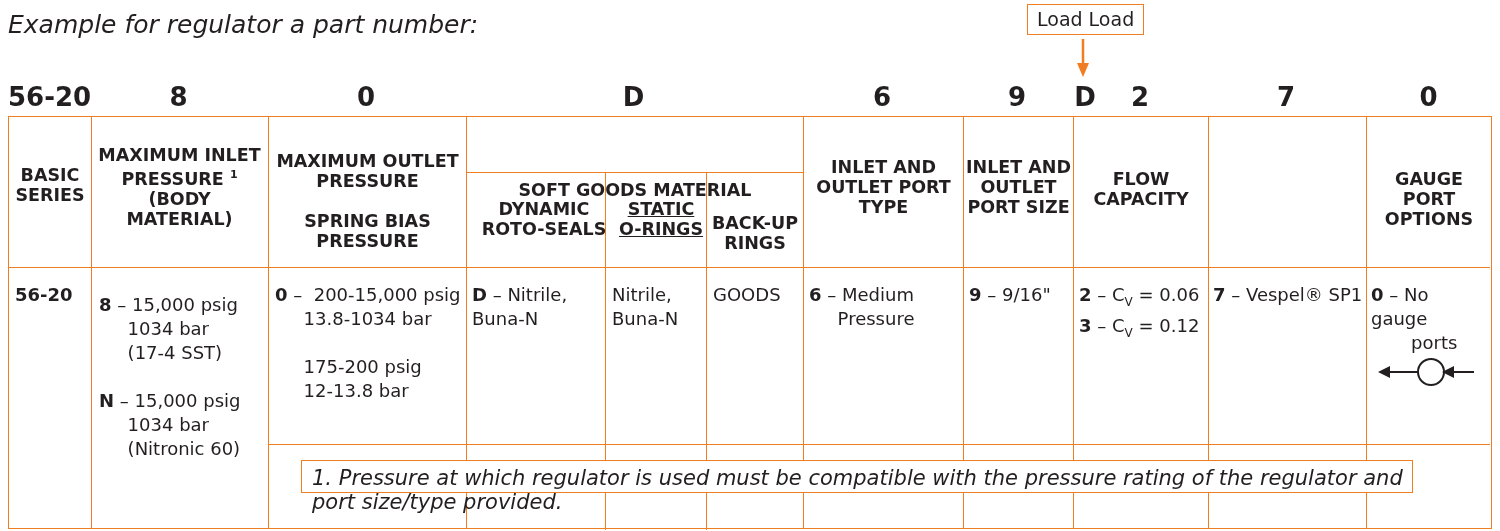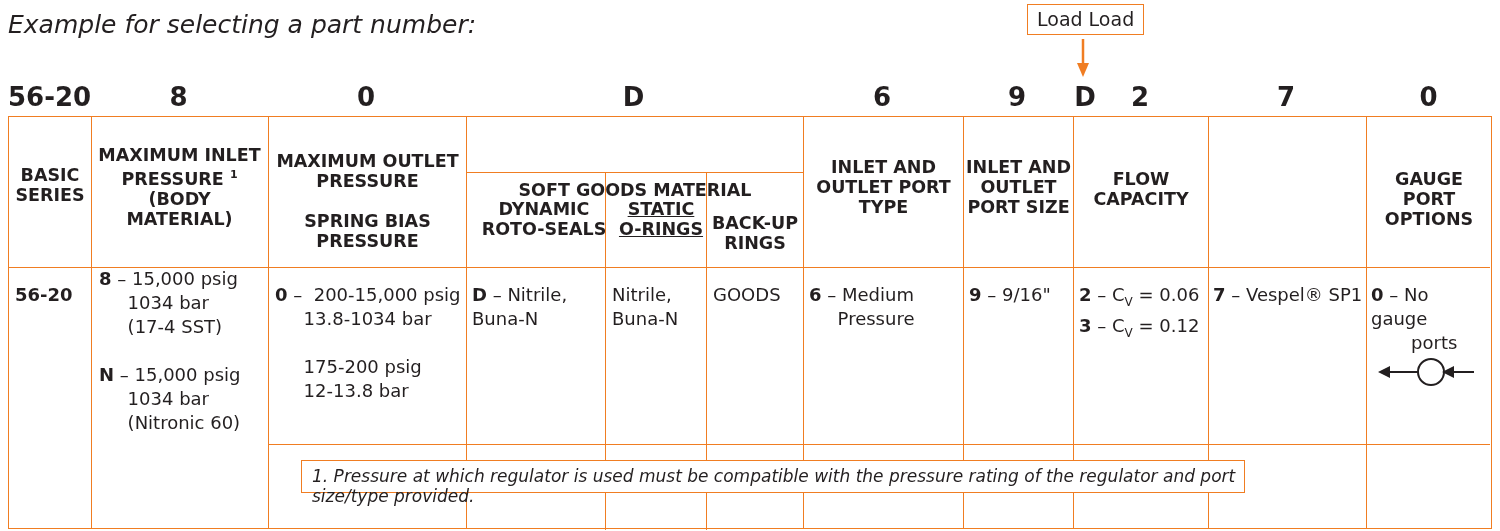--- a/index.html
+++ b/index.html
@@ -108,45 +108,45 @@
     font-family: "DejaVu Sans", sans-serif;
     color: #231f20;
   }
   .cell b { font-weight: bold; }
   .sub { font-size: 12px; vertical-align: sub; }
   .sup { font-size: 11px; vertical-align: super; }
   .footnote {
     position: absolute;
     left: 292px;
     top: 343px;
-    width: 944px;
+    width: 1112px;
     height: 33px;
     border: 1.5px solid #f07d22;
     box-sizing: border-box;
     font-style: italic;
-    font-size: 17px;
+    font-size: 21px;
     font-family: "DejaVu Sans", sans-serif;
     color: #231f20;
     padding: 5px 0 0 10px;
     background: #fff;
   }
   .flow-sym {
     position: absolute;
     left: 1367px;
     top: 235px;
     width: 110px;
     height: 40px;
   }
 </style>
 </head>
 <body>
 
 <div class="page">
 
-  <div class="title">Example for selecting a part number:</div>
+  <div class="title">Example for regulator a part number:</div>
 
   <div class="dome-box">Load Load</div>
   <svg class="dome-arrow" viewBox="0 0 14 38">
     <line x1="7" y1="0" x2="7" y2="26" stroke="#f07d22" stroke-width="2.5"></line>
     <polygon points="7,38 1,24 13,24" fill="#f07d22"></polygon>
   </svg>
 
   <div class="digits">
     <div class="digit" style="left:8px;  width:82px;">56-20</div>
     <div class="digit" style="left:90px; width:177px;">8</div>
@@ -192,21 +192,21 @@
 
     <div class="hdr" style="left:956px; top:40px; width:107px;">INLET AND<br>OUTLET<br>PORT SIZE</div>
 
     <div class="hdr" style="left:1066px; top:52px; width:132px;">FLOW<br>CAPACITY</div>
 
 
     <div class="hdr" style="left:1359px; top:52px; width:122px;">GAUGE PORT<br>OPTIONS</div>
 
     <div class="cell" style="left:6px; top:166px; width:76px; font-weight:bold;">56-20</div>
 
-    <div class="cell" style="left:90px; top:150px; width:166px;">
+    <div class="cell" style="left:90px; top:176px; width:166px;">
       <b>8</b> – 15,000 psig<br>&nbsp;&nbsp;&nbsp;&nbsp;&nbsp;1034 bar<br>&nbsp;&nbsp;&nbsp;&nbsp;&nbsp;(17-4 SST)<br><br><b>N</b> – 15,000 psig<br>&nbsp;&nbsp;&nbsp;&nbsp;&nbsp;1034 bar<br>&nbsp;&nbsp;&nbsp;&nbsp;&nbsp;(Nitronic 60)
     </div>
 
     <div class="cell" style="left:266px; top:166px; width:190px;">
       <b>0</b> –&nbsp;&nbsp;200-15,000 psig<br>&nbsp;&nbsp;&nbsp;&nbsp;&nbsp;13.8-1034 bar<br><br>&nbsp;&nbsp;&nbsp;&nbsp;&nbsp;175-200 psig<br>&nbsp;&nbsp;&nbsp;&nbsp;&nbsp;12-13.8 bar
     </div>
 
     <div class="cell" style="left:463px; top:166px; width:132px;">
       <b>D</b> – Nitrile,<br>Buna-N
     </div>

